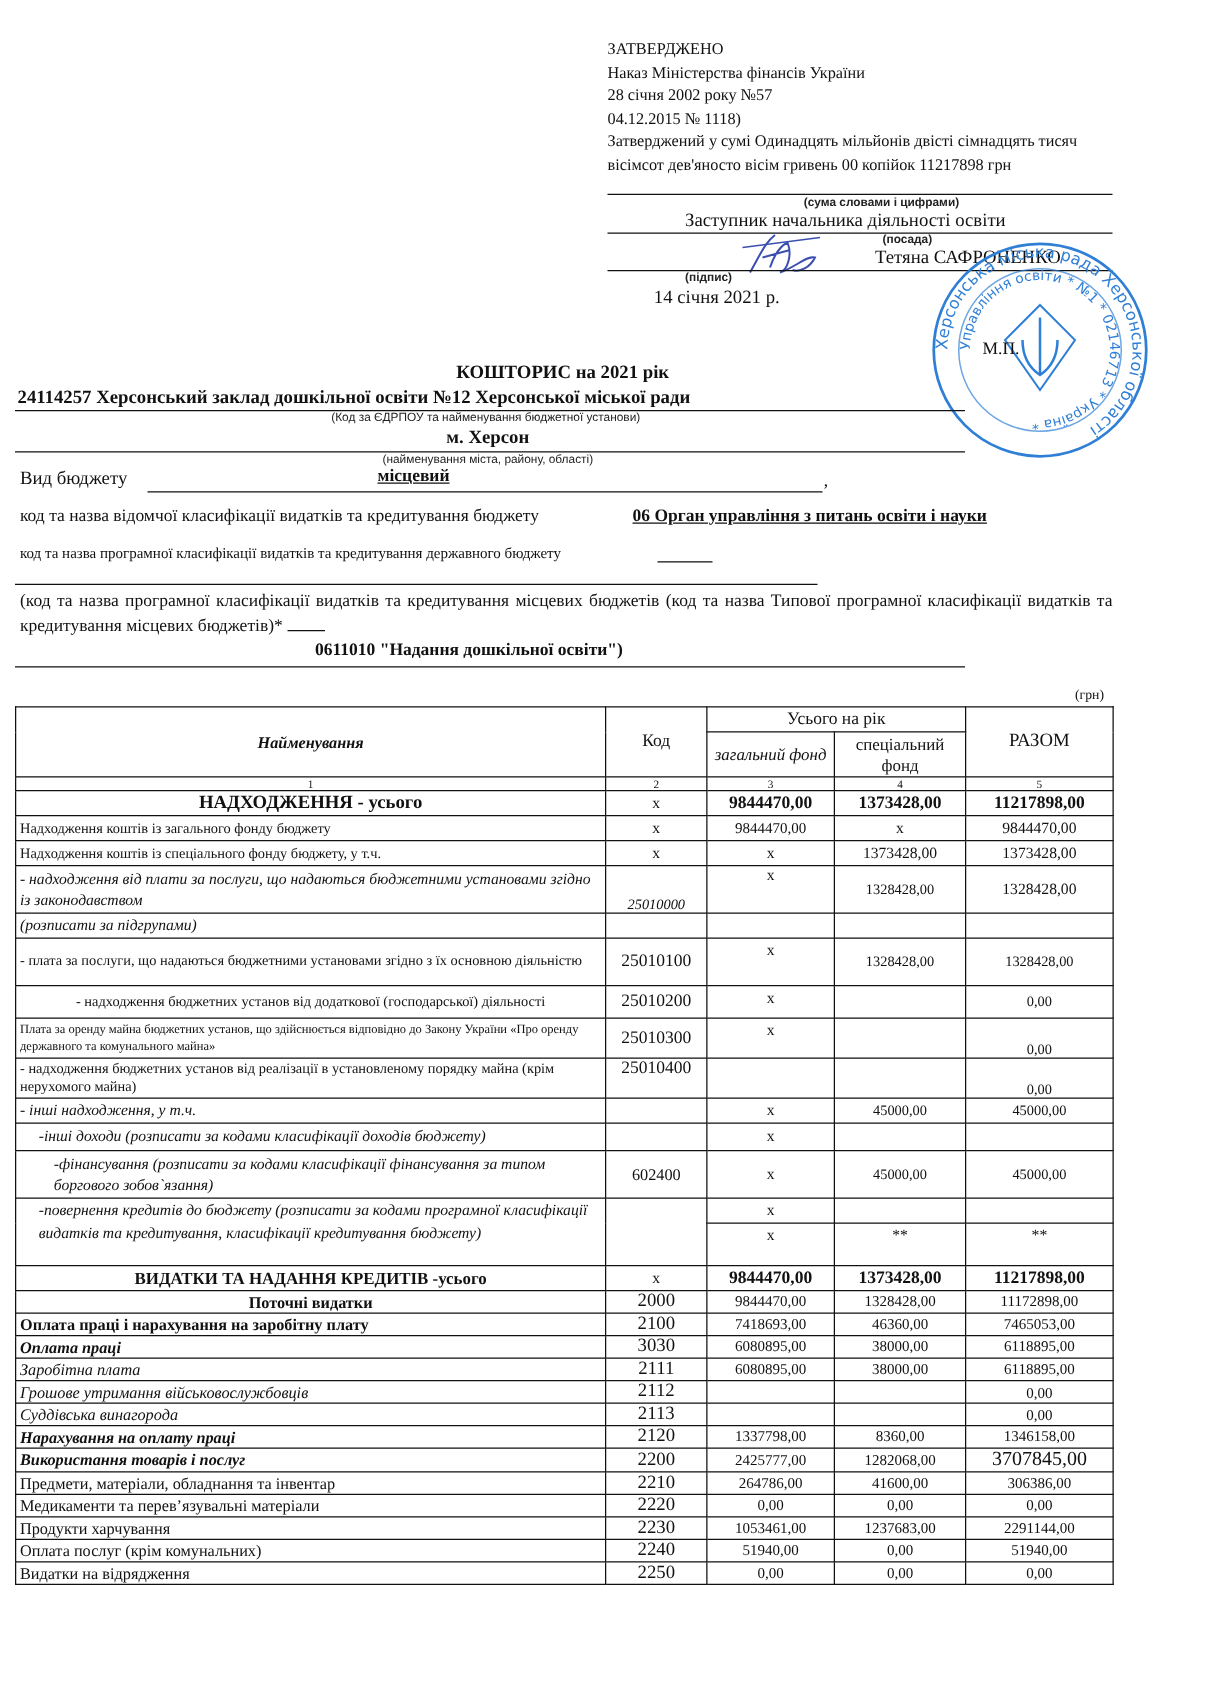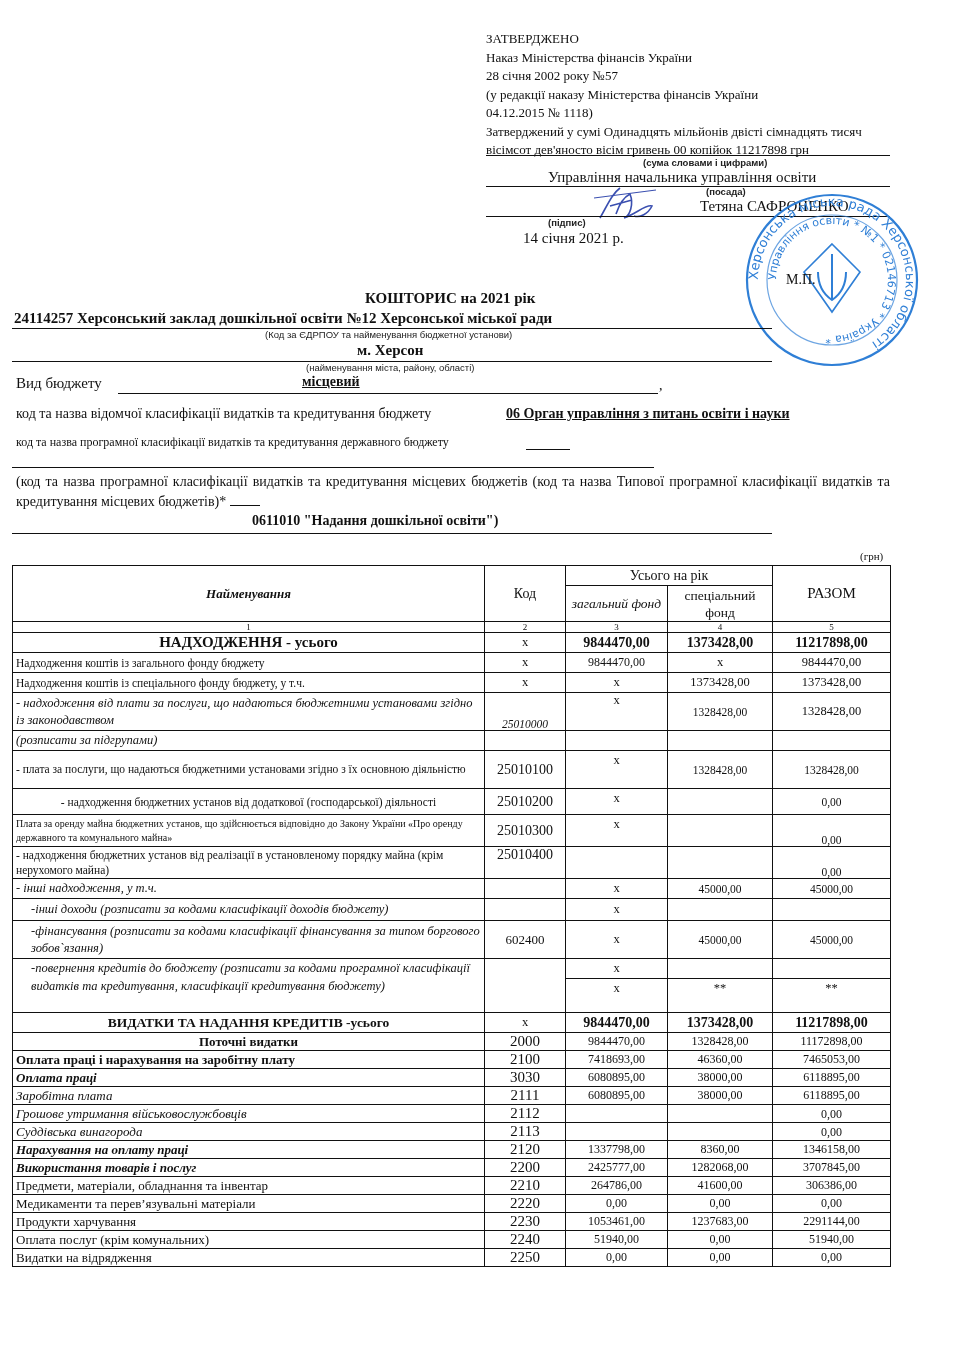--- a/index.html
+++ b/index.html
@@ -32,28 +32,27 @@
   .top { vertical-align: top; }
   .bottom { vertical-align: bottom; }
 </style>
 </head>
 <body>
 
 <div class="abs approve">
   <div>ЗАТВЕРДЖЕНО</div>
   <div>Наказ Міністерства фінансів України</div>
   <div>28 січня 2002 року  №57</div>
-  <div>(у редакції наказу Міністерства фінансів України</div>
   <div>04.12.2015 № 1118)</div>
   <div>Затверджений у сумі Одинадцять мільйонів двісті сімнадцять тисяч</div>
   <div>вісімсот дев'яносто вісім гривень 00 копійок  11217898 грн</div>
 </div>
 <div class="rule" style="left:486px; top:155px; width:404px;"></div>
 <div class="abs tiny" style="left:643px; top:157px;">(сума словами і цифрами)</div>
-<div class="abs" style="left:548px; top:169px; font-size:15px;">Управління начальника управління освіти</div>
+<div class="abs" style="left:548px; top:169px; font-size:15px;">Заступник начальника діяльності освіти</div>
 <div class="rule" style="left:486px; top:186px; width:404px;"></div>
 <div class="abs tiny" style="left:706px; top:186px;">(посада)</div>
 
 <svg class="sig-scribble" viewBox="0 0 70 40">
   <path d="M10 34 C18 20, 22 10, 30 4 M20 22 L42 16 M26 30 C30 18, 36 12, 40 10 C44 20, 40 32, 34 34 C46 30, 56 20, 62 22 C58 30, 50 34, 44 32" fill="none" stroke="#3a4fb0" stroke-width="1.6"></path>
   <path d="M4 14 L66 6" fill="none" stroke="#3a4fb0" stroke-width="1.2"></path>
 </svg>
 
 <div class="abs" style="left:700px; top:198px; font-size:15px;">Тетяна САФРОНЕНКО</div>
 <div class="rule" style="left:486px; top:216px; width:404px;"></div>
@@ -219,21 +218,21 @@
 
     <tr style="height:22px;">
       <td class="name i" style="padding-left:18px;">-інші доходи (розписати за кодами класифікації доходів бюджету)</td>
       <td class="n"></td>
       <td class="n">х</td>
       <td class="n"></td>
       <td class="n"></td>
     </tr>
 
     <tr style="height:38px;">
-      <td class="name i" style="padding-left:18px; line-height:17px;">-фінансування (розписати за кодами класифікації фінансування за типом боргового зобов`язання)</td>
+      <td class="name i" style="padding-left:30px; line-height:17px;">-фінансування (розписати за кодами класифікації фінансування за типом боргового зобов`язання)</td>
       <td class="n" style="font-size:13px;">602400</td>
       <td class="n">х</td>
       <td class="n" style="font-size:11.5px;">45000,00</td>
       <td class="n" style="font-size:11.5px;">45000,00</td>
     </tr>
 
     <tr style="height:20px;margin-left:14px;">
       <td rowspan="2" class="name i top" style="padding-left:18px; line-height:18px;">-повернення кредитів до бюджету (розписати за кодами програмної класифікації видатків та кредитування, класифікації кредитування бюджету)</td>
       <td rowspan="2" class="n"></td>
       <td class="n">х</td>
@@ -308,21 +307,21 @@
       <td class="n" style="font-size:12px;">1337798,00</td>
       <td class="n" style="font-size:12px;">8360,00</td>
       <td class="n" style="font-size:12px;">1346158,00</td>
     </tr>
 
     <tr style="height:18px;">
       <td class="name b i" style="font-size:13px;">Використання товарів і послуг</td>
       <td class="n code-big">2200</td>
       <td class="n" style="font-size:12px;">2425777,00</td>
       <td class="n" style="font-size:12px;">1282068,00</td>
-      <td class="n" style="font-size:12px;">3707845,00</td>
+      <td class="n" style="font-size:16px;">3707845,00</td>
     </tr>
 
     <tr style="height:18px;">
       <td class="name" style="font-size:13px;">Предмети, матеріали, обладнання та інвентар</td>
       <td class="n code-big">2210</td>
       <td class="n" style="font-size:12px;">264786,00</td>
       <td class="n" style="font-size:12px;">41600,00</td>
       <td class="n" style="font-size:12px;">306386,00</td>
     </tr>
 

